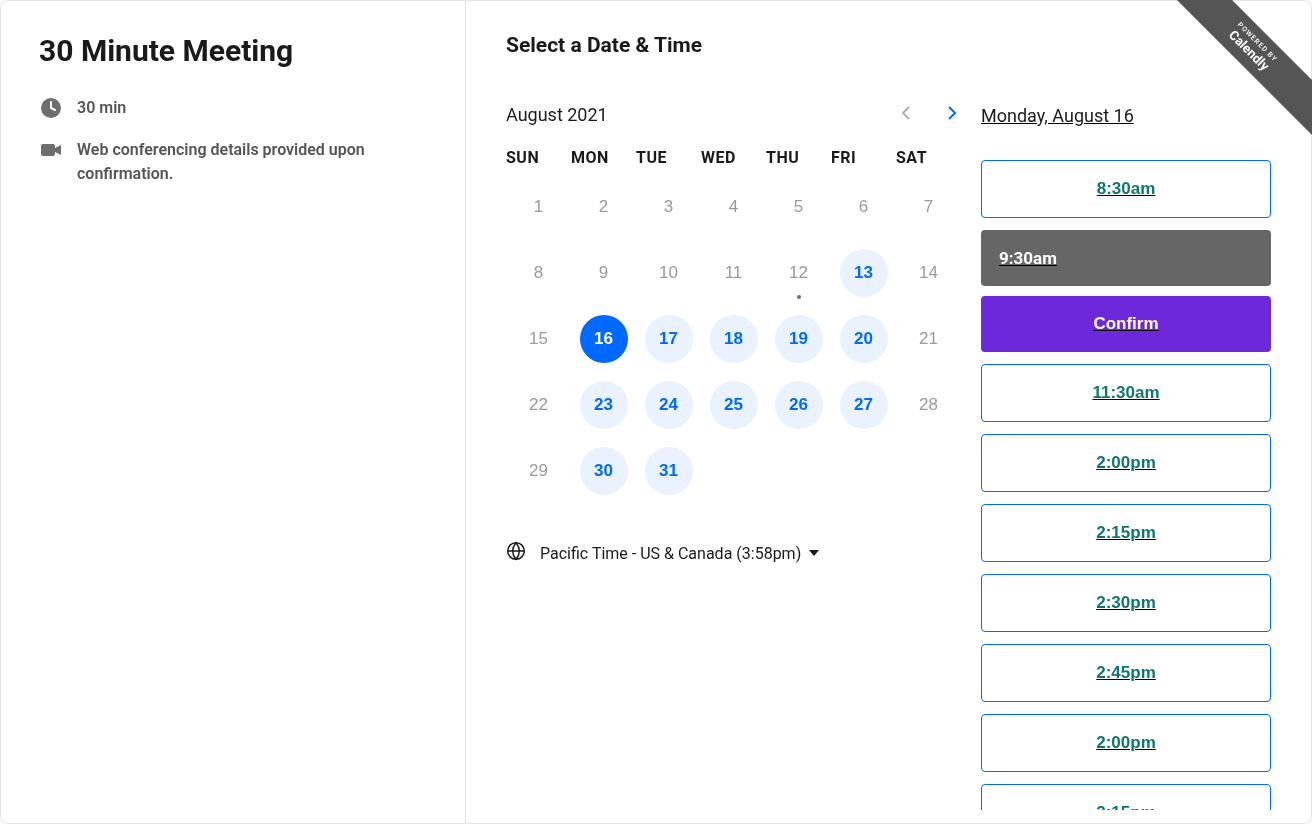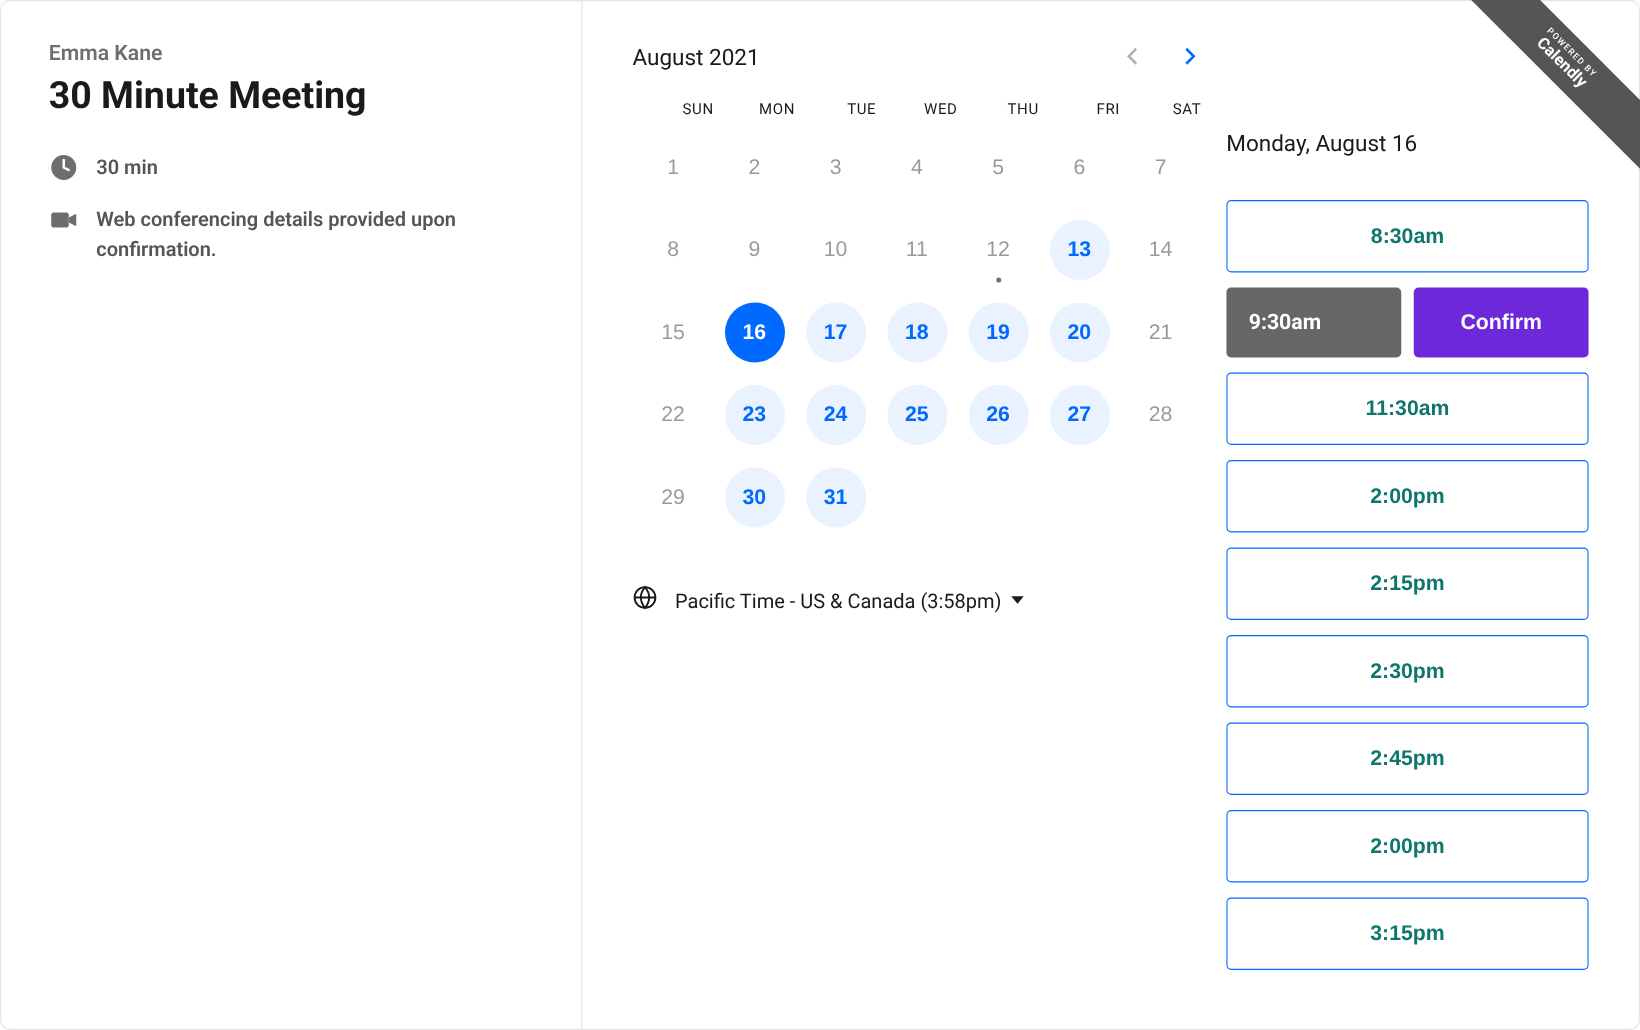--- a/index.html
+++ b/index.html
@@ -96,23 +96,23 @@
       display: flex;
       align-items: center;
     }
     .dow-row {
       display: grid;
       grid-template-columns: repeat(7, 1fr);
       gap: 0;
       margin-bottom: 12px;
     }
     .dow {
-      text-align: right;
-      font-size: 12px;
-      font-weight: 400;
+      text-align: left;
+      font-size: 16px;
+      font-weight: 700;
       color: #1a1a1a;
       letter-spacing: 0.5px;
     }
     .calendar-grid {
       display: grid;
       grid-template-columns: repeat(7, 1fr);
       gap: 10px 0;
     }
     .day-cell {
       display: flex;
@@ -174,20 +174,21 @@
       margin-left: 8px;
       width: 0;
       height: 0;
       border-left: 5px solid transparent;
       border-right: 5px solid transparent;
       border-top: 6px solid #1a1a1a;
     }
     .times-section {
       width: 290px;
       padding-top: 72px;
+      text-decoration: underline;
     }
     .selected-date-label {
       color: #1a1a1a;
       font-size: 18px;
       font-weight: 400;
       margin-bottom: 34px;
     }
     .time-list {
       display: flex;
       flex-direction: column;
@@ -204,20 +205,21 @@
       font-weight: 700;
       padding: 18px;
       border-radius: 4px;
       cursor: pointer;
       flex-shrink: 0;
     }
     .time-slot-row {
       display: flex;
       gap: 10px;
       flex-shrink: 0;
+      flex-direction: column;
     }
     .time-slot-selected {
       flex: 1;
       background: #666666;
       color: #fff;
       font-size: 17px;
       font-weight: 700;
       padding: 18px;
       border: none;
       border-radius: 4px;
@@ -263,21 +265,20 @@
     .powered-brand {
       font-size: 13px;
       font-weight: 700;
     }
   </style>
 </head>
 <body>
 
 <div class="container">
   <div class="left-panel">
-    <div class="host-name">Emma Kane</div>
     <h1 class="meeting-title">30 Minute Meeting</h1>
 
     <div class="detail-row">
       <span class="detail-icon">
         <svg viewBox="0 0 24 24" fill="#6e6e6e">
             <circle cx="12" cy="12" r="10"></circle>
             <path d="M12 6v6l4 2" stroke="#fff" stroke-width="2" fill="none" stroke-linecap="round"></path>
           </svg>
       </span>
       <span class="detail-text">30 min</span>
@@ -289,20 +290,21 @@
             <rect x="2" y="6" width="14" height="12" rx="2"></rect>
             <path d="M16 10l6-3v10l-6-3z"></path>
           </svg>
       </span>
       <span class="detail-text">Web conferencing details provided upon confirmation.</span>
     </div>
   </div>
 
   <div class="right-panel">
     <div class="calendar-section">
+      <h2 class="section-title">Select a Date &amp; Time</h2>
 
       <div class="calendar-header">
         <div class="month-label">August 2021</div>
         <div class="nav-buttons">
           <button class="nav-btn">
             <span>
               <svg width="10" height="16" viewBox="0 0 10 16" fill="none">
                   <path d="M8 2L2 8l6 6" stroke="#b0b0b0" stroke-width="2"></path>
                 </svg>
             </span>

